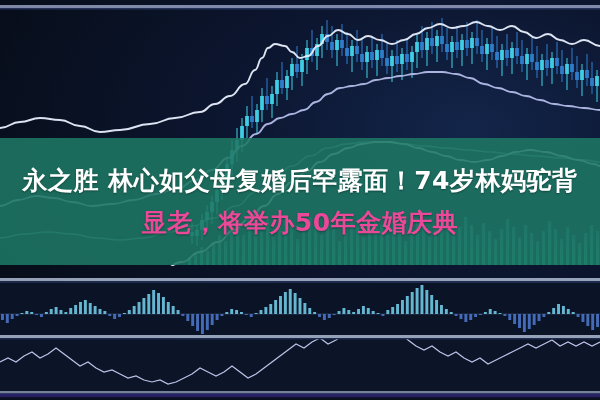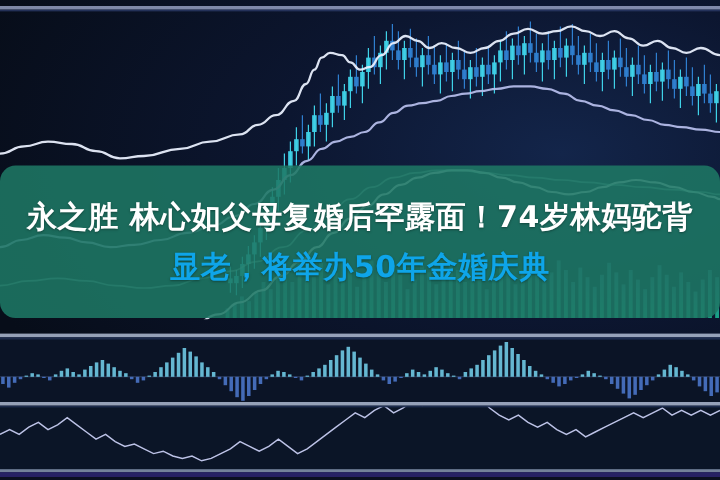--- a/index.html
+++ b/index.html
@@ -451,18 +451,18 @@
     <rect x="0" y="281" width="600" height="2" fill="#25365e" opacity=".7"></rect>
 
     <rect x="0" y="335" width="600" height="3" fill="#b9c5dd" opacity=".8"></rect>
     <rect x="0" y="338" width="600" height="1.5" fill="#25365e" opacity=".7"></rect>
 
     <rect x="0" y="391" width="600" height="2.5" fill="#9fb0cc" opacity=".7"></rect>
     <rect x="0" y="393.5" width="600" height="4" fill="#2c2470" opacity=".85"></rect>
     <rect x="0" y="397.5" width="600" height="2.5" fill="#0a1020"></rect>
   </svg>
 
-  <div id="headline-band" style="background: rgba(30, 120, 100, 0.88); border-radius: 13px;">
+  <div id="headline-band" style="background: rgba(30, 120, 100, 0.88);">
     <div class="headline-line" id="headline-line-1" style="color: rgb(255, 255, 255);">永之胜 林心如父母复婚后罕露面！74岁林妈驼背</div>
-    <div class="headline-line" id="headline-line-2" style="color: #0ea5e9;">显老，将举办50年金婚庆典</div>
+    <div class="headline-line" id="headline-line-2" style="color: #ec4899;">显老，将举办50年金婚庆典</div>
   </div>
 
 </div>
 
 </body></html>

